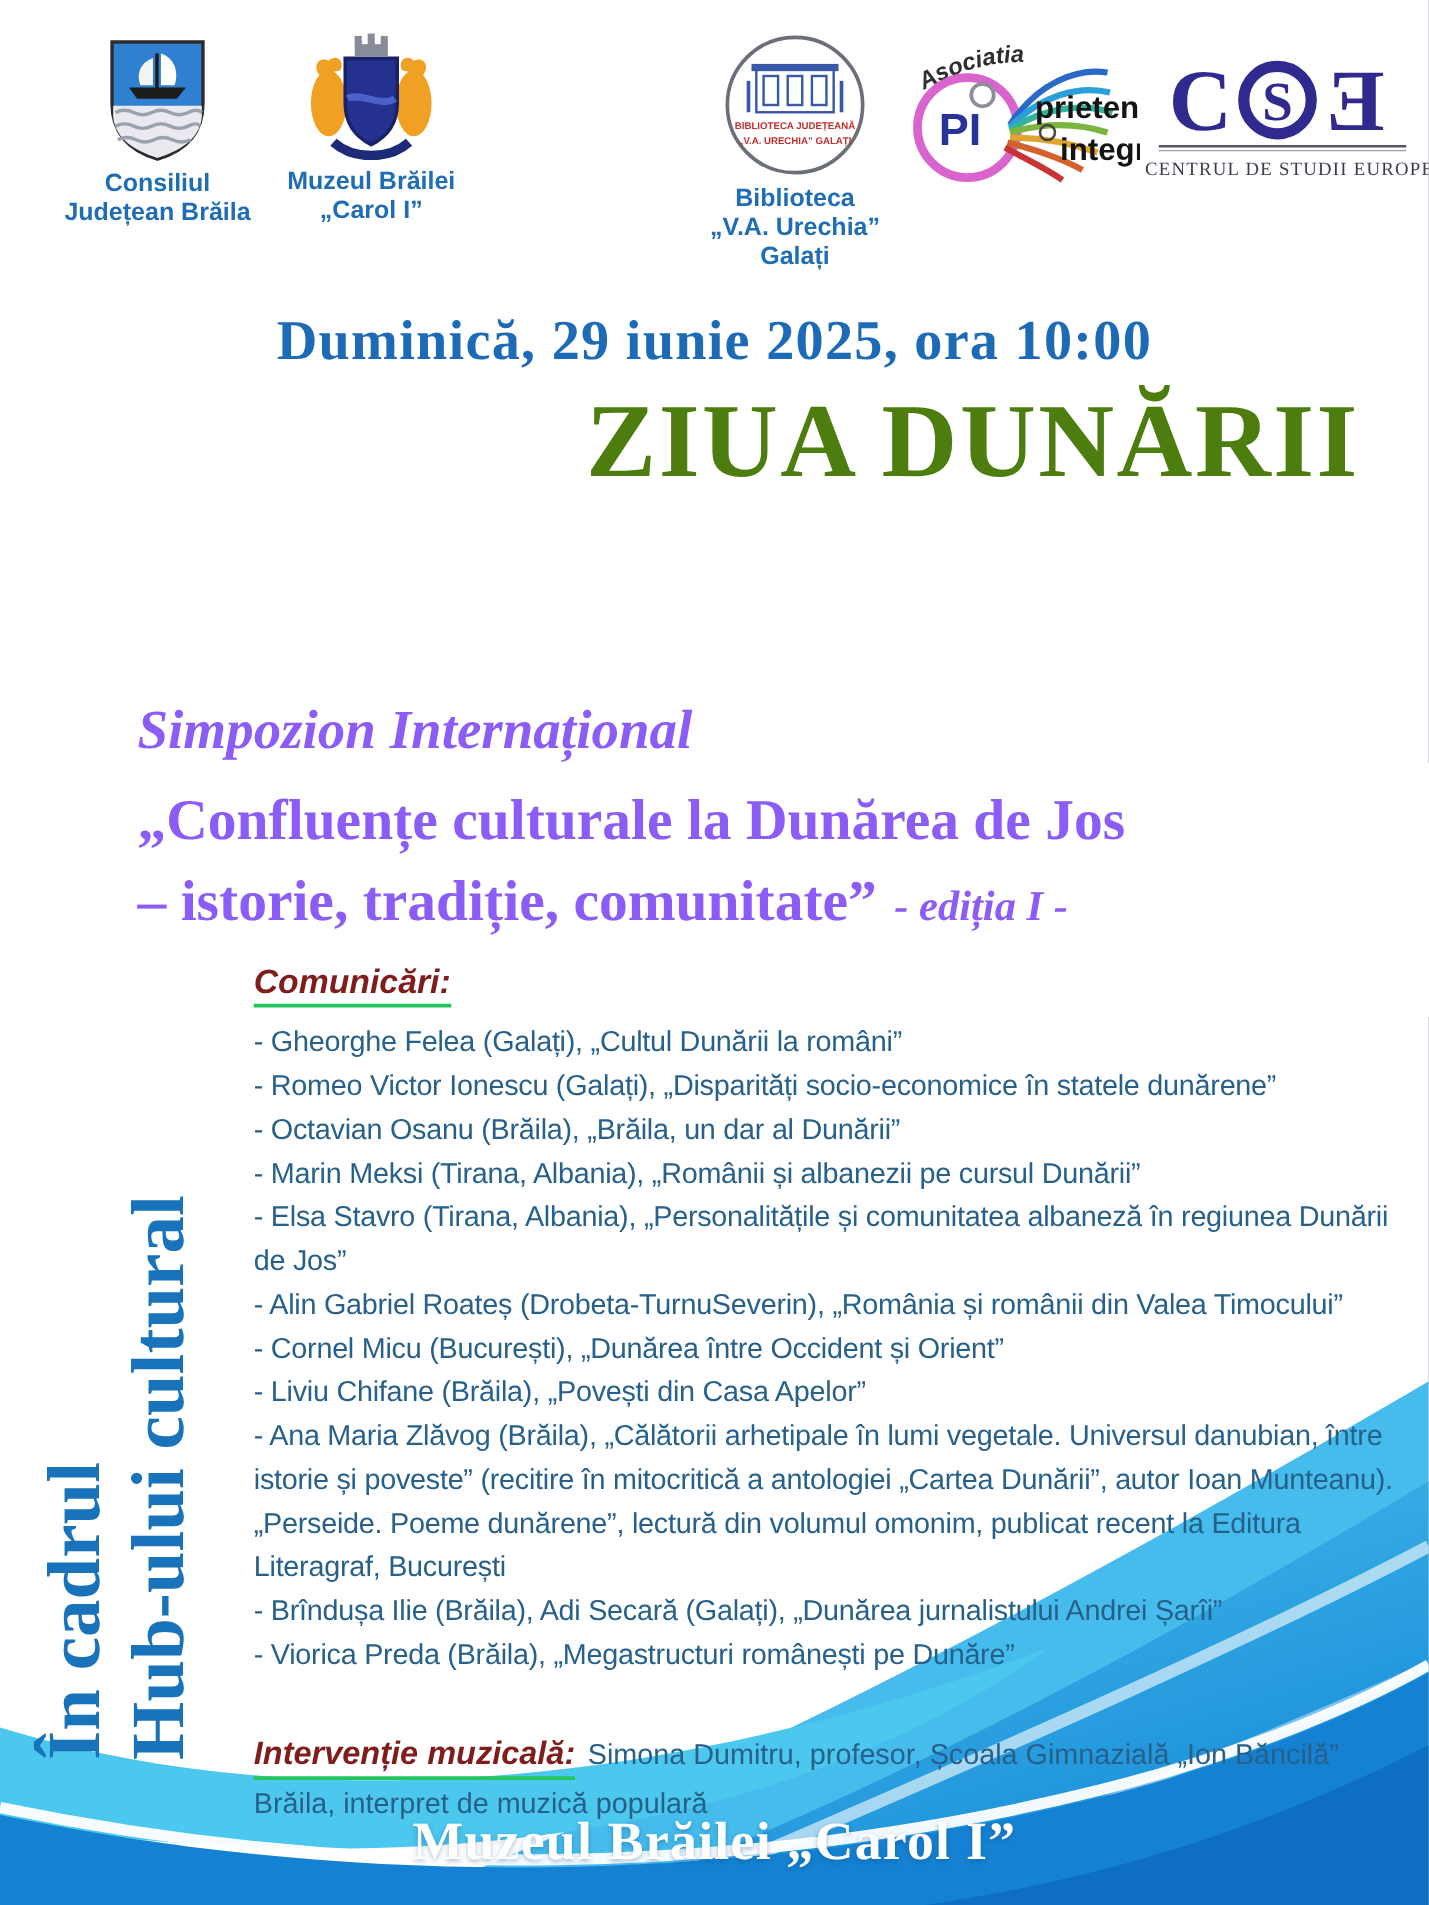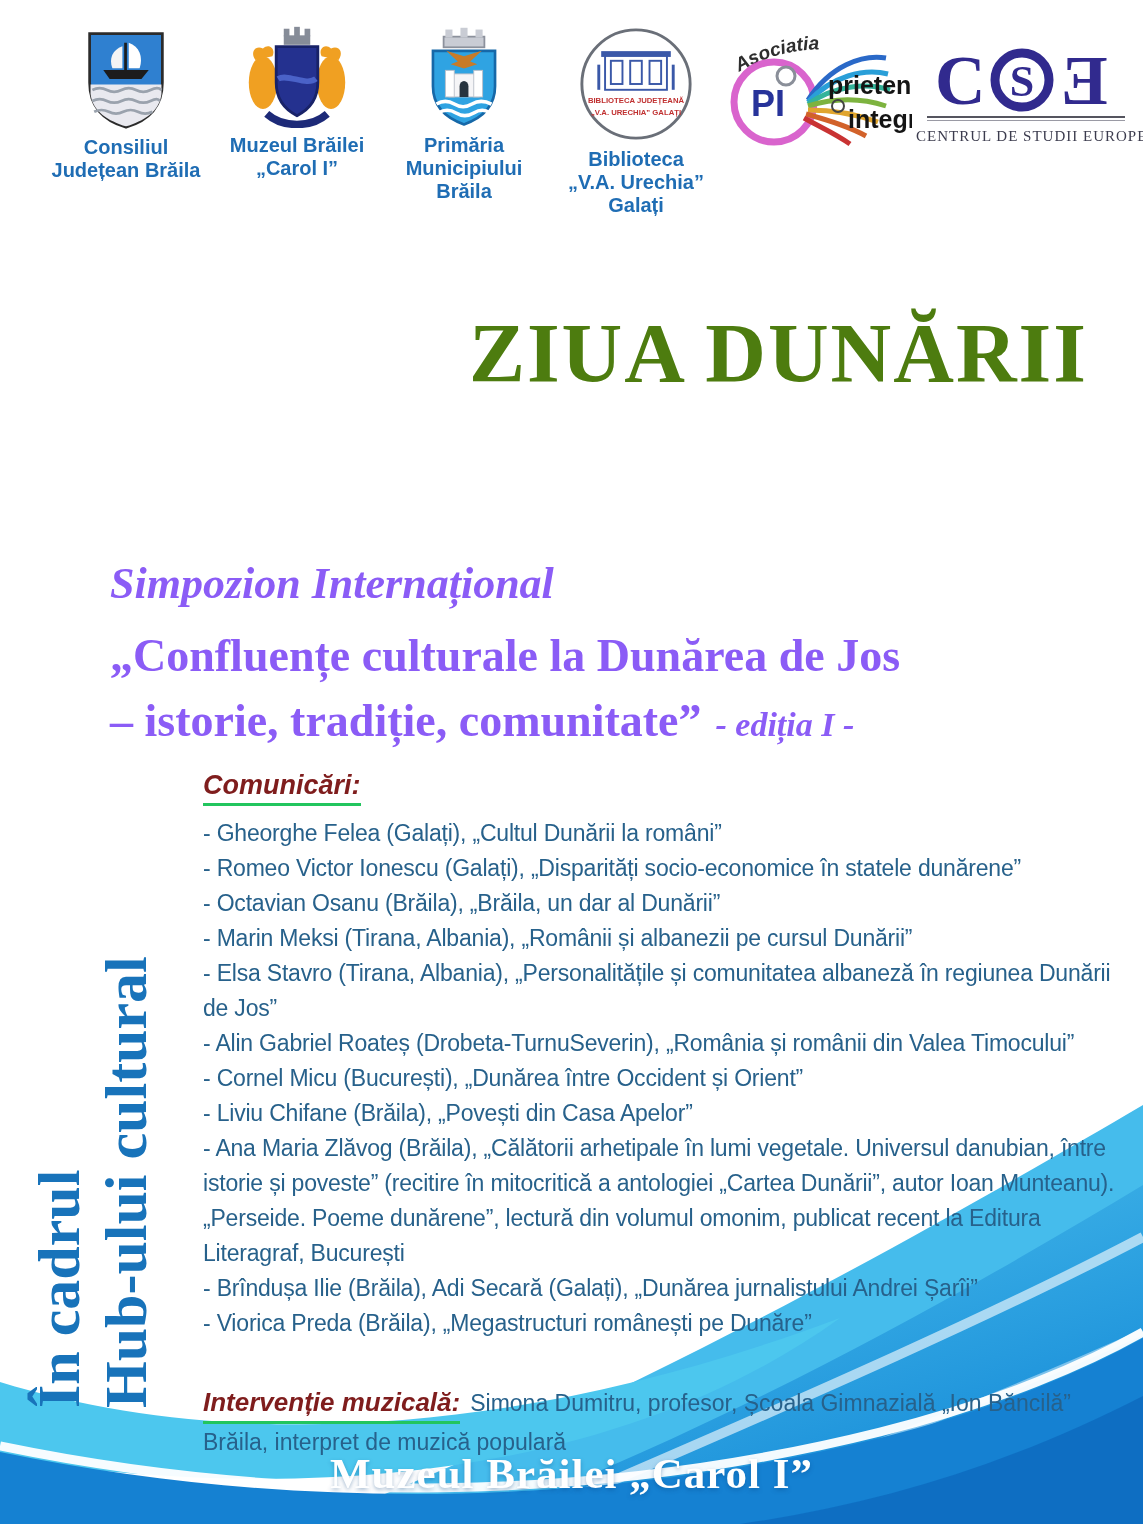--- a/index.html
+++ b/index.html
@@ -140,38 +140,20 @@
       <path d="M16 38 C10 30 16 22 24 26 C30 20 38 26 34 34" fill="#f0a022"></path>
       <path d="M104 38 C110 30 104 22 96 26 C90 20 82 26 86 34" fill="#f0a022"></path>
       <path d="M38 24 H82 V62 C82 82 70 92 60 97 C50 92 38 82 38 62 Z" fill="#24318f" stroke="#182268" stroke-width="3"></path>
       <path d="M40 58 C50 52 70 66 80 58" stroke="#4a62c8" stroke-width="6" fill="none"></path>
       <path d="M28 95 C45 110 75 110 92 95" stroke="#1d2a78" stroke-width="8" fill="none"></path>
     </svg>
     <div class="logo-caption">Muzeul Brăilei
 „Carol I”</div>
   </div>
 
-  <div class="logo-cell layer" style="left:384px; top:26px; width:160px;">
-    <svg width="84" height="102" viewBox="0 0 90 115">
-      <rect x="22" y="12" width="46" height="12" fill="#c9ccd4" stroke="#8c919c" stroke-width="2"></rect>
-      <rect x="24" y="4" width="8" height="9" fill="#c9ccd4"></rect>
-      <rect x="41" y="2" width="8" height="11" fill="#c9ccd4"></rect>
-      <rect x="58" y="4" width="8" height="9" fill="#c9ccd4"></rect>
-      <path d="M10 28 H80 V68 C80 94 62 105 45 111 C28 105 10 94 10 68 Z" fill="#2fa3e2" stroke="#1668a8" stroke-width="3"></path>
-      <path d="M45 34 L25 28 L38 40 L30 43 L45 48 L60 43 L52 40 L65 28 Z" fill="#c87b28"></path>
-      <rect x="28" y="54" width="34" height="26" fill="#f5f5f7" stroke="#b9bec8" stroke-width="1"></rect>
-      <rect x="24" y="50" width="10" height="30" fill="#ffffff" stroke="#b9bec8" stroke-width="1"></rect>
-      <rect x="56" y="50" width="10" height="30" fill="#ffffff" stroke="#b9bec8" stroke-width="1"></rect>
-      <path d="M40 80 V68 A5 6 0 0 1 50 68 V80 Z" fill="#27343f"></path>
-      <path d="M14 88 Q24 82 34 88 T54 88 T76 88" stroke="#ffffff" stroke-width="4" fill="none"></path>
-      <path d="M16 98 Q26 92 36 98 T56 98 T74 98" stroke="#ffffff" stroke-width="4" fill="none"></path>
-    </svg>
-    <div class="logo-caption">Primăria
-Municipiului Brăila</div>
-  </div>
 
   <div class="logo-cell layer" style="left:556px; top:26px; width:160px;">
     <svg width="116" height="116" viewBox="0 0 120 120">
       <circle cx="60" cy="60" r="56" fill="#ffffff" stroke="#6a6f78" stroke-width="3"></circle>
       <rect x="28" y="30" width="64" height="36" fill="#ffffff" stroke="#3a58a8" stroke-width="2"></rect>
       <rect x="24" y="26" width="72" height="6" fill="#3a58a8"></rect>
       <rect x="34" y="36" width="12" height="24" fill="none" stroke="#3a58a8" stroke-width="2"></rect>
       <rect x="54" y="36" width="12" height="24" fill="none" stroke="#3a58a8" stroke-width="2"></rect>
       <rect x="74" y="36" width="12" height="24" fill="none" stroke="#3a58a8" stroke-width="2"></rect>
       <rect x="20" y="40" width="3" height="26" fill="#3a58a8"></rect>
@@ -213,20 +195,21 @@
       <text x="14" y="64" font-family="Liberation Serif, serif" font-size="70" font-weight="bold" fill="#312a8e">C</text>
       <circle cx="101" cy="40" r="27" fill="none" stroke="#312a8e" stroke-width="9"></circle>
       <text x="101" y="56" text-anchor="middle" font-family="Liberation Serif, serif" font-size="44" font-weight="bold" fill="#312a8e">S</text>
       <text x="140" y="64" font-family="Liberation Serif, serif" font-size="70" font-weight="bold" fill="#312a8e">Ǝ</text>
       <rect x="6" y="76" width="198" height="2" fill="#55555f"></rect>
       <rect x="6" y="80" width="198" height="1" fill="#9a9aa4"></rect>
     </svg>
     <div class="cse-caption">CENTRUL DE STUDII EUROPENE</div>
   </div>
 
+  <div class="layer date-line">Duminică, 29 iunie 2025, ora 10:00</div>
 
   <div class="layer main-title">ZIUA DUNĂRII</div>
 
   <div class="layer etno"><span class="etno-pattern etno-big">EtnO</span><span class="etno-pattern etno-tail">literatura</span></div>
 
   <div class="layer symposium">
     <div class="sy-name">Simpozion Internațional</div>
     <div class="sy-theme">
       <div>„Confluențe culturale la Dunărea de Jos</div>
       <div><span>– istorie, tradiție, comunitate”</span><span class="sy-edition">- ediția I -</span></div>

